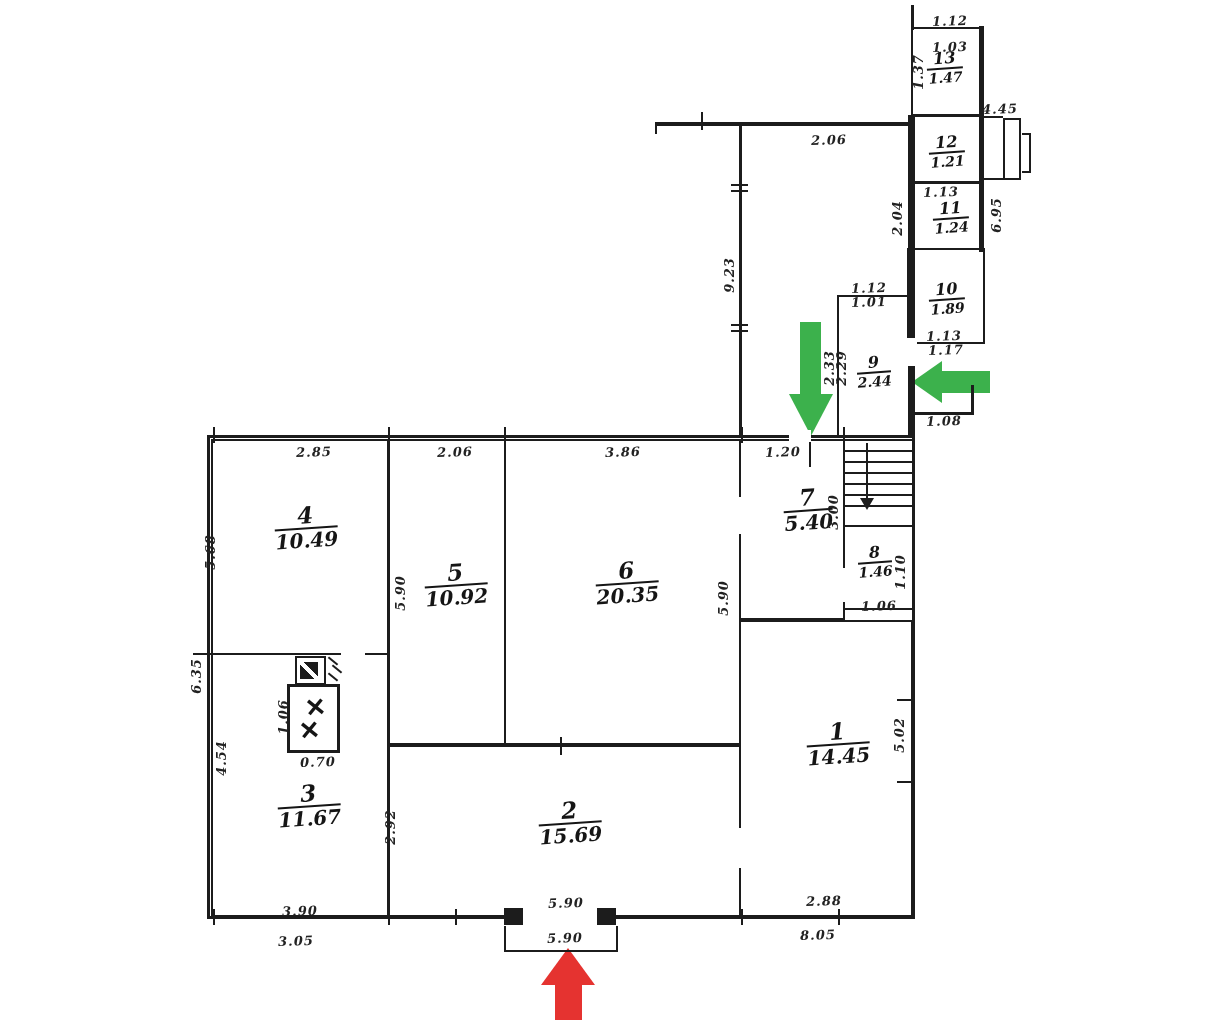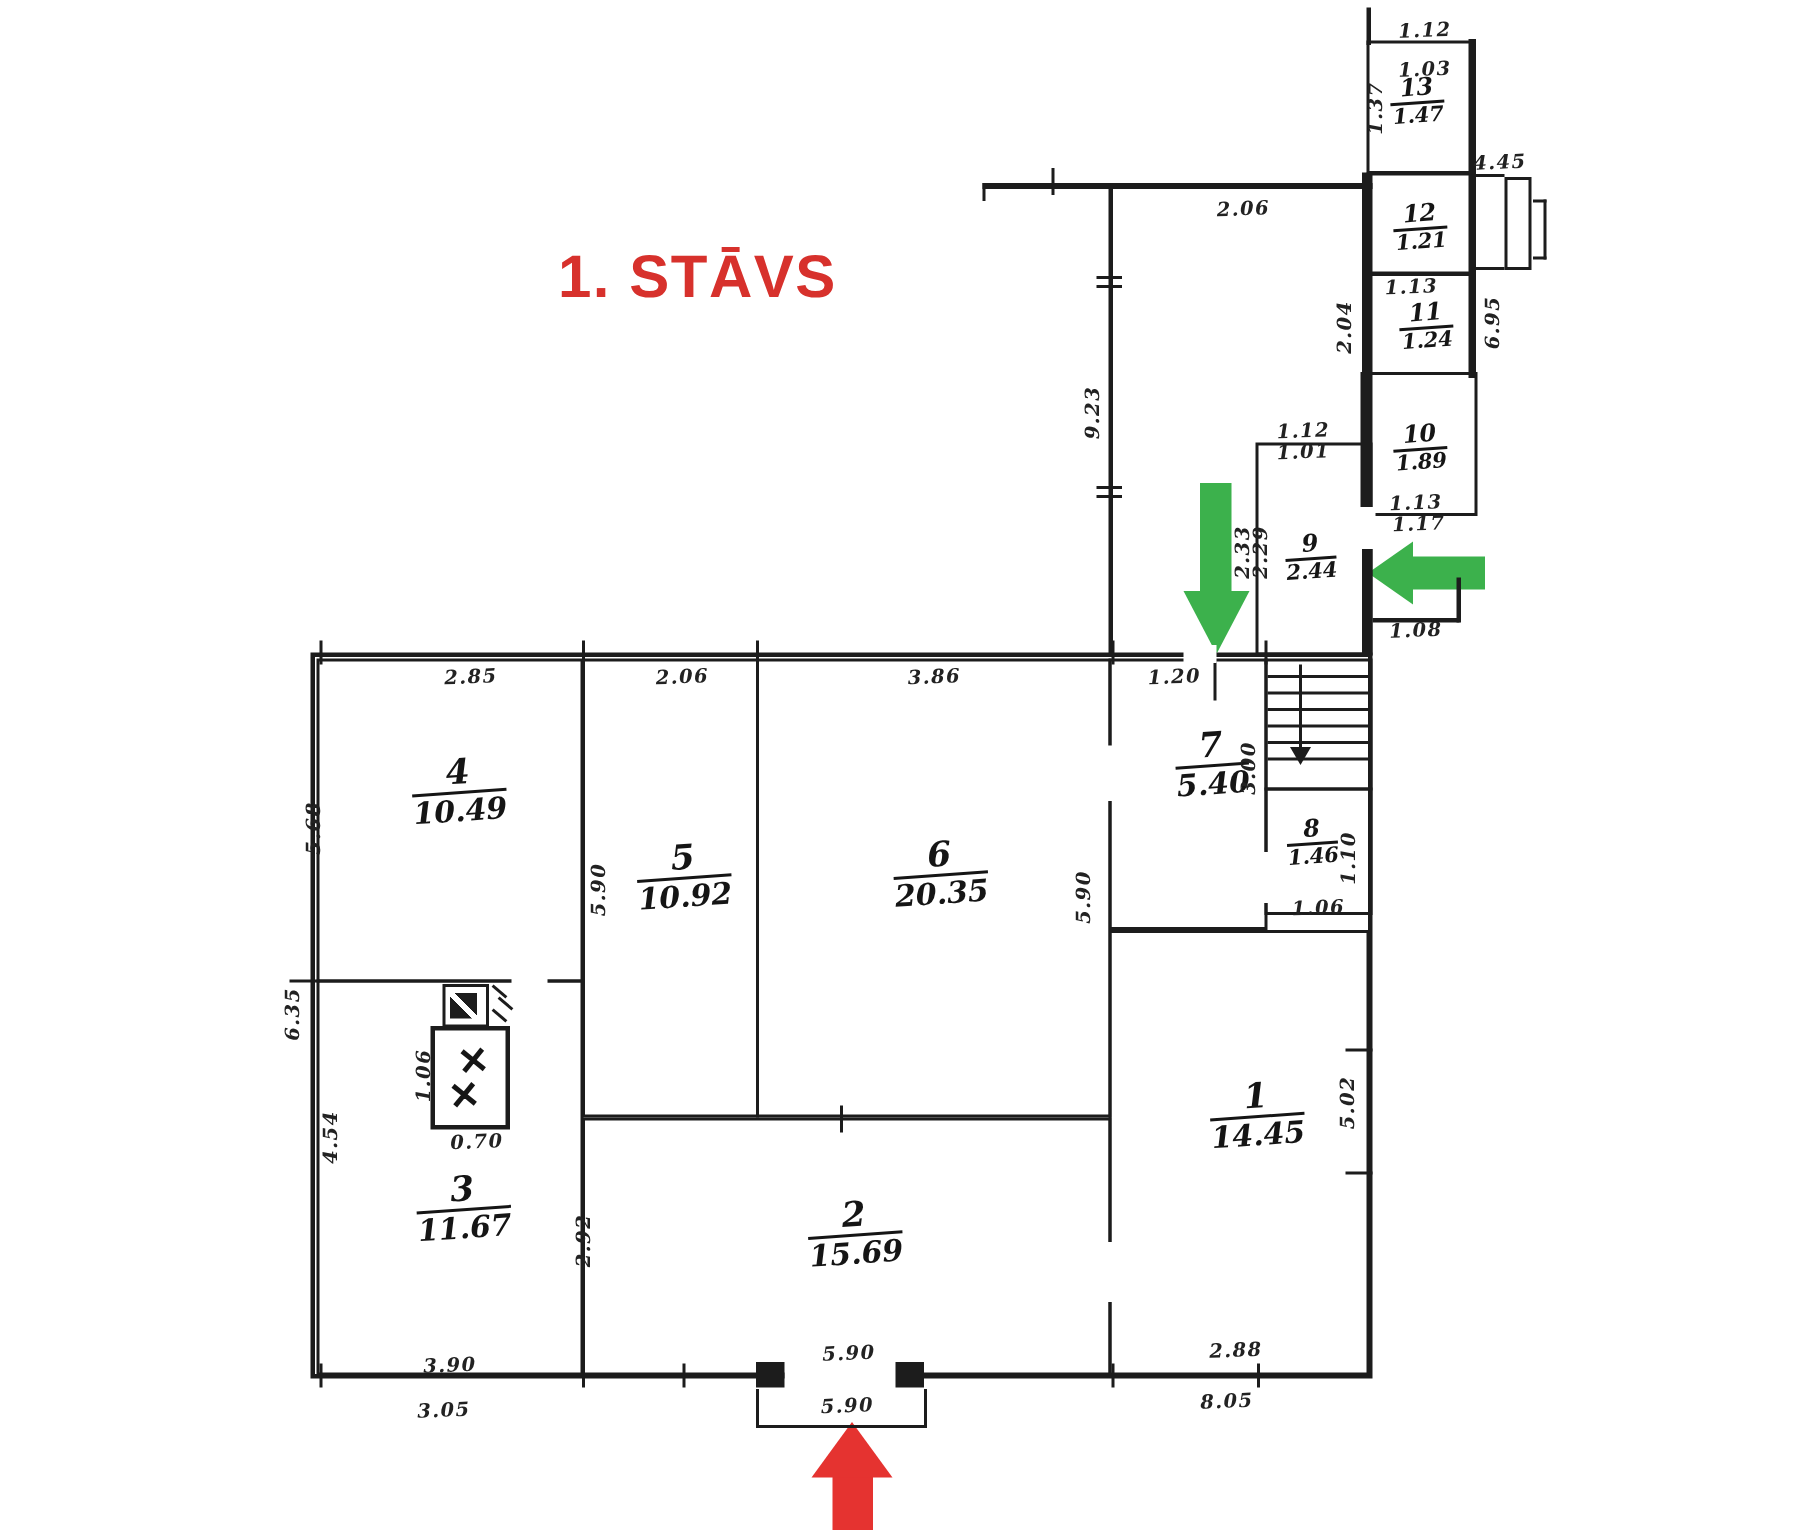--- a/index.html
+++ b/index.html
@@ -39,21 +39,20 @@
            border-right:27px solid transparent;border-bottom:37px solid var(--red);}
   .ra-stem{left:555px;top:984px;width:27px;height:36px;background:var(--red);}
   .stair-arrow-head{position:absolute;left:860px;top:498px;width:0;height:0;
            border-left:7px solid transparent;border-right:7px solid transparent;
            border-top:12px solid var(--line);}
 </style>
 </head>
 <body>
 
 <div id="stage" style="--line: #1c1c1c; --green: #3cb14c; --red: #e53330;">
-  <div id="title" style="color: rgb(215, 49, 44);">1. STĀVS</div>
 
   <div class="arr ga-stem"></div>
   <div class="arr ga-head"></div>
   <div class="arr gl-stem"></div>
   <div class="arr gl-head"></div>
   <div class="arr ra-stem"></div>
   <div class="arr ra-head"></div>
 
   <div class="stair-arrow-head"></div>
 

